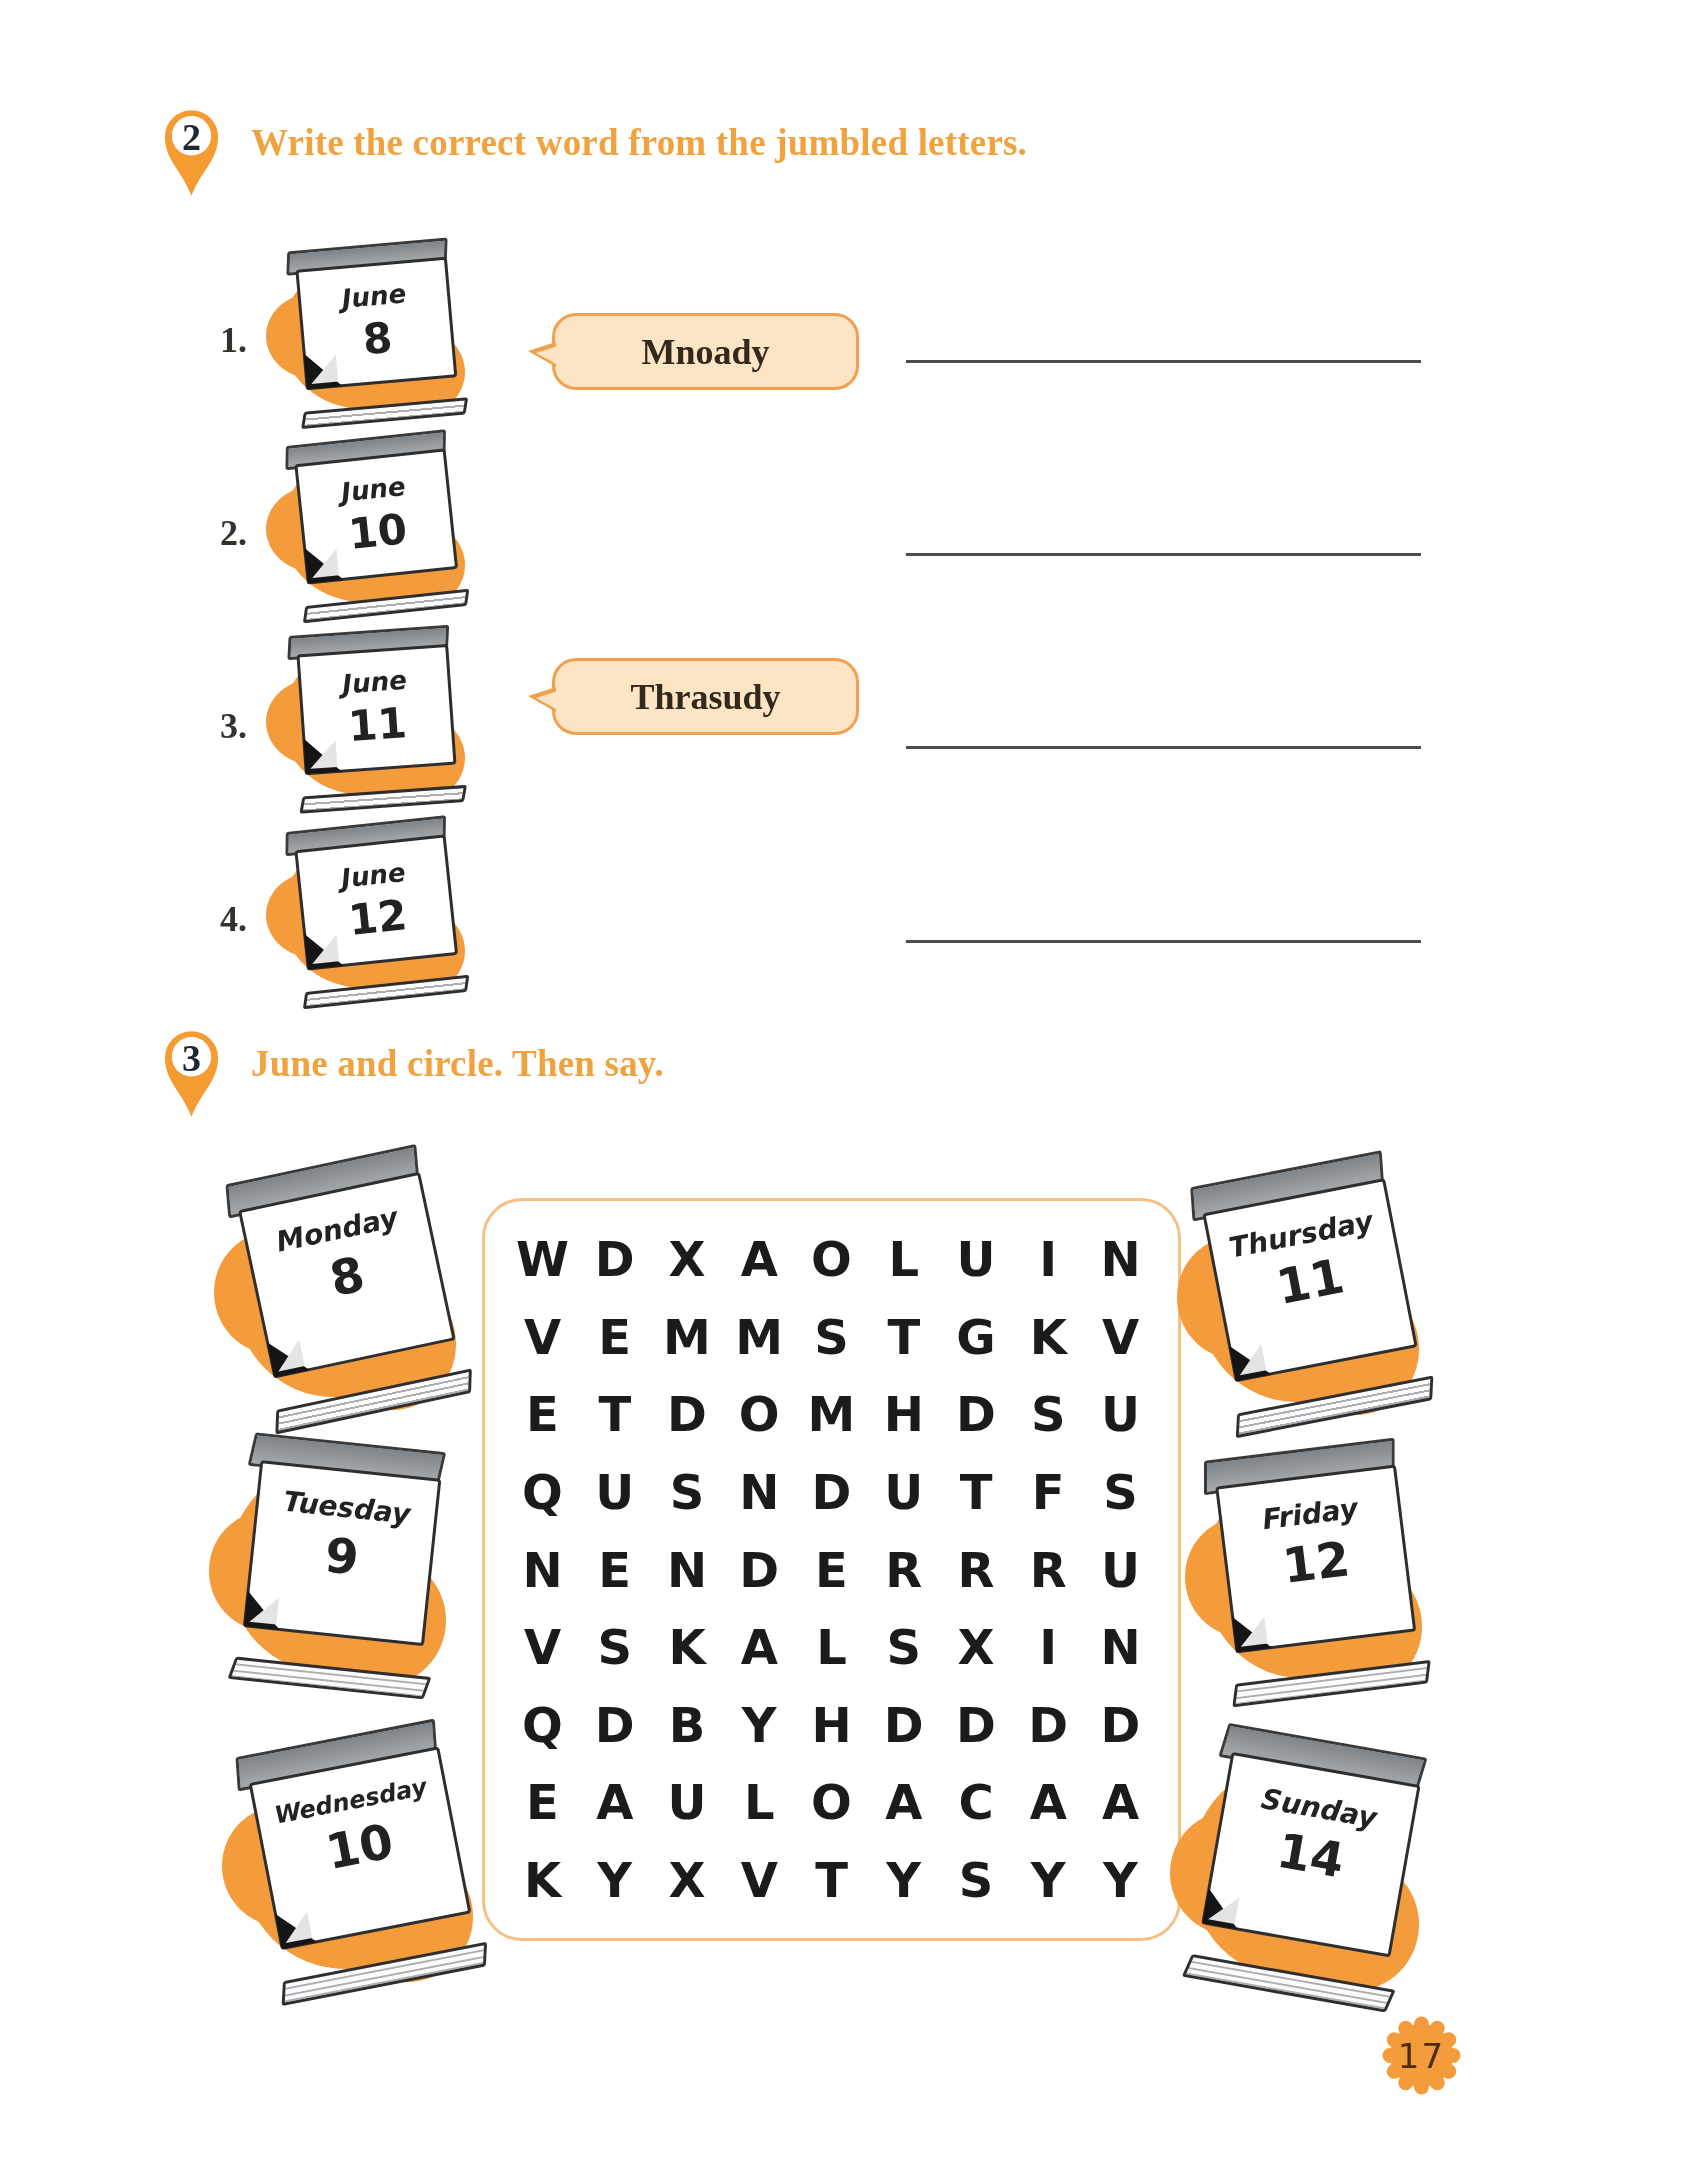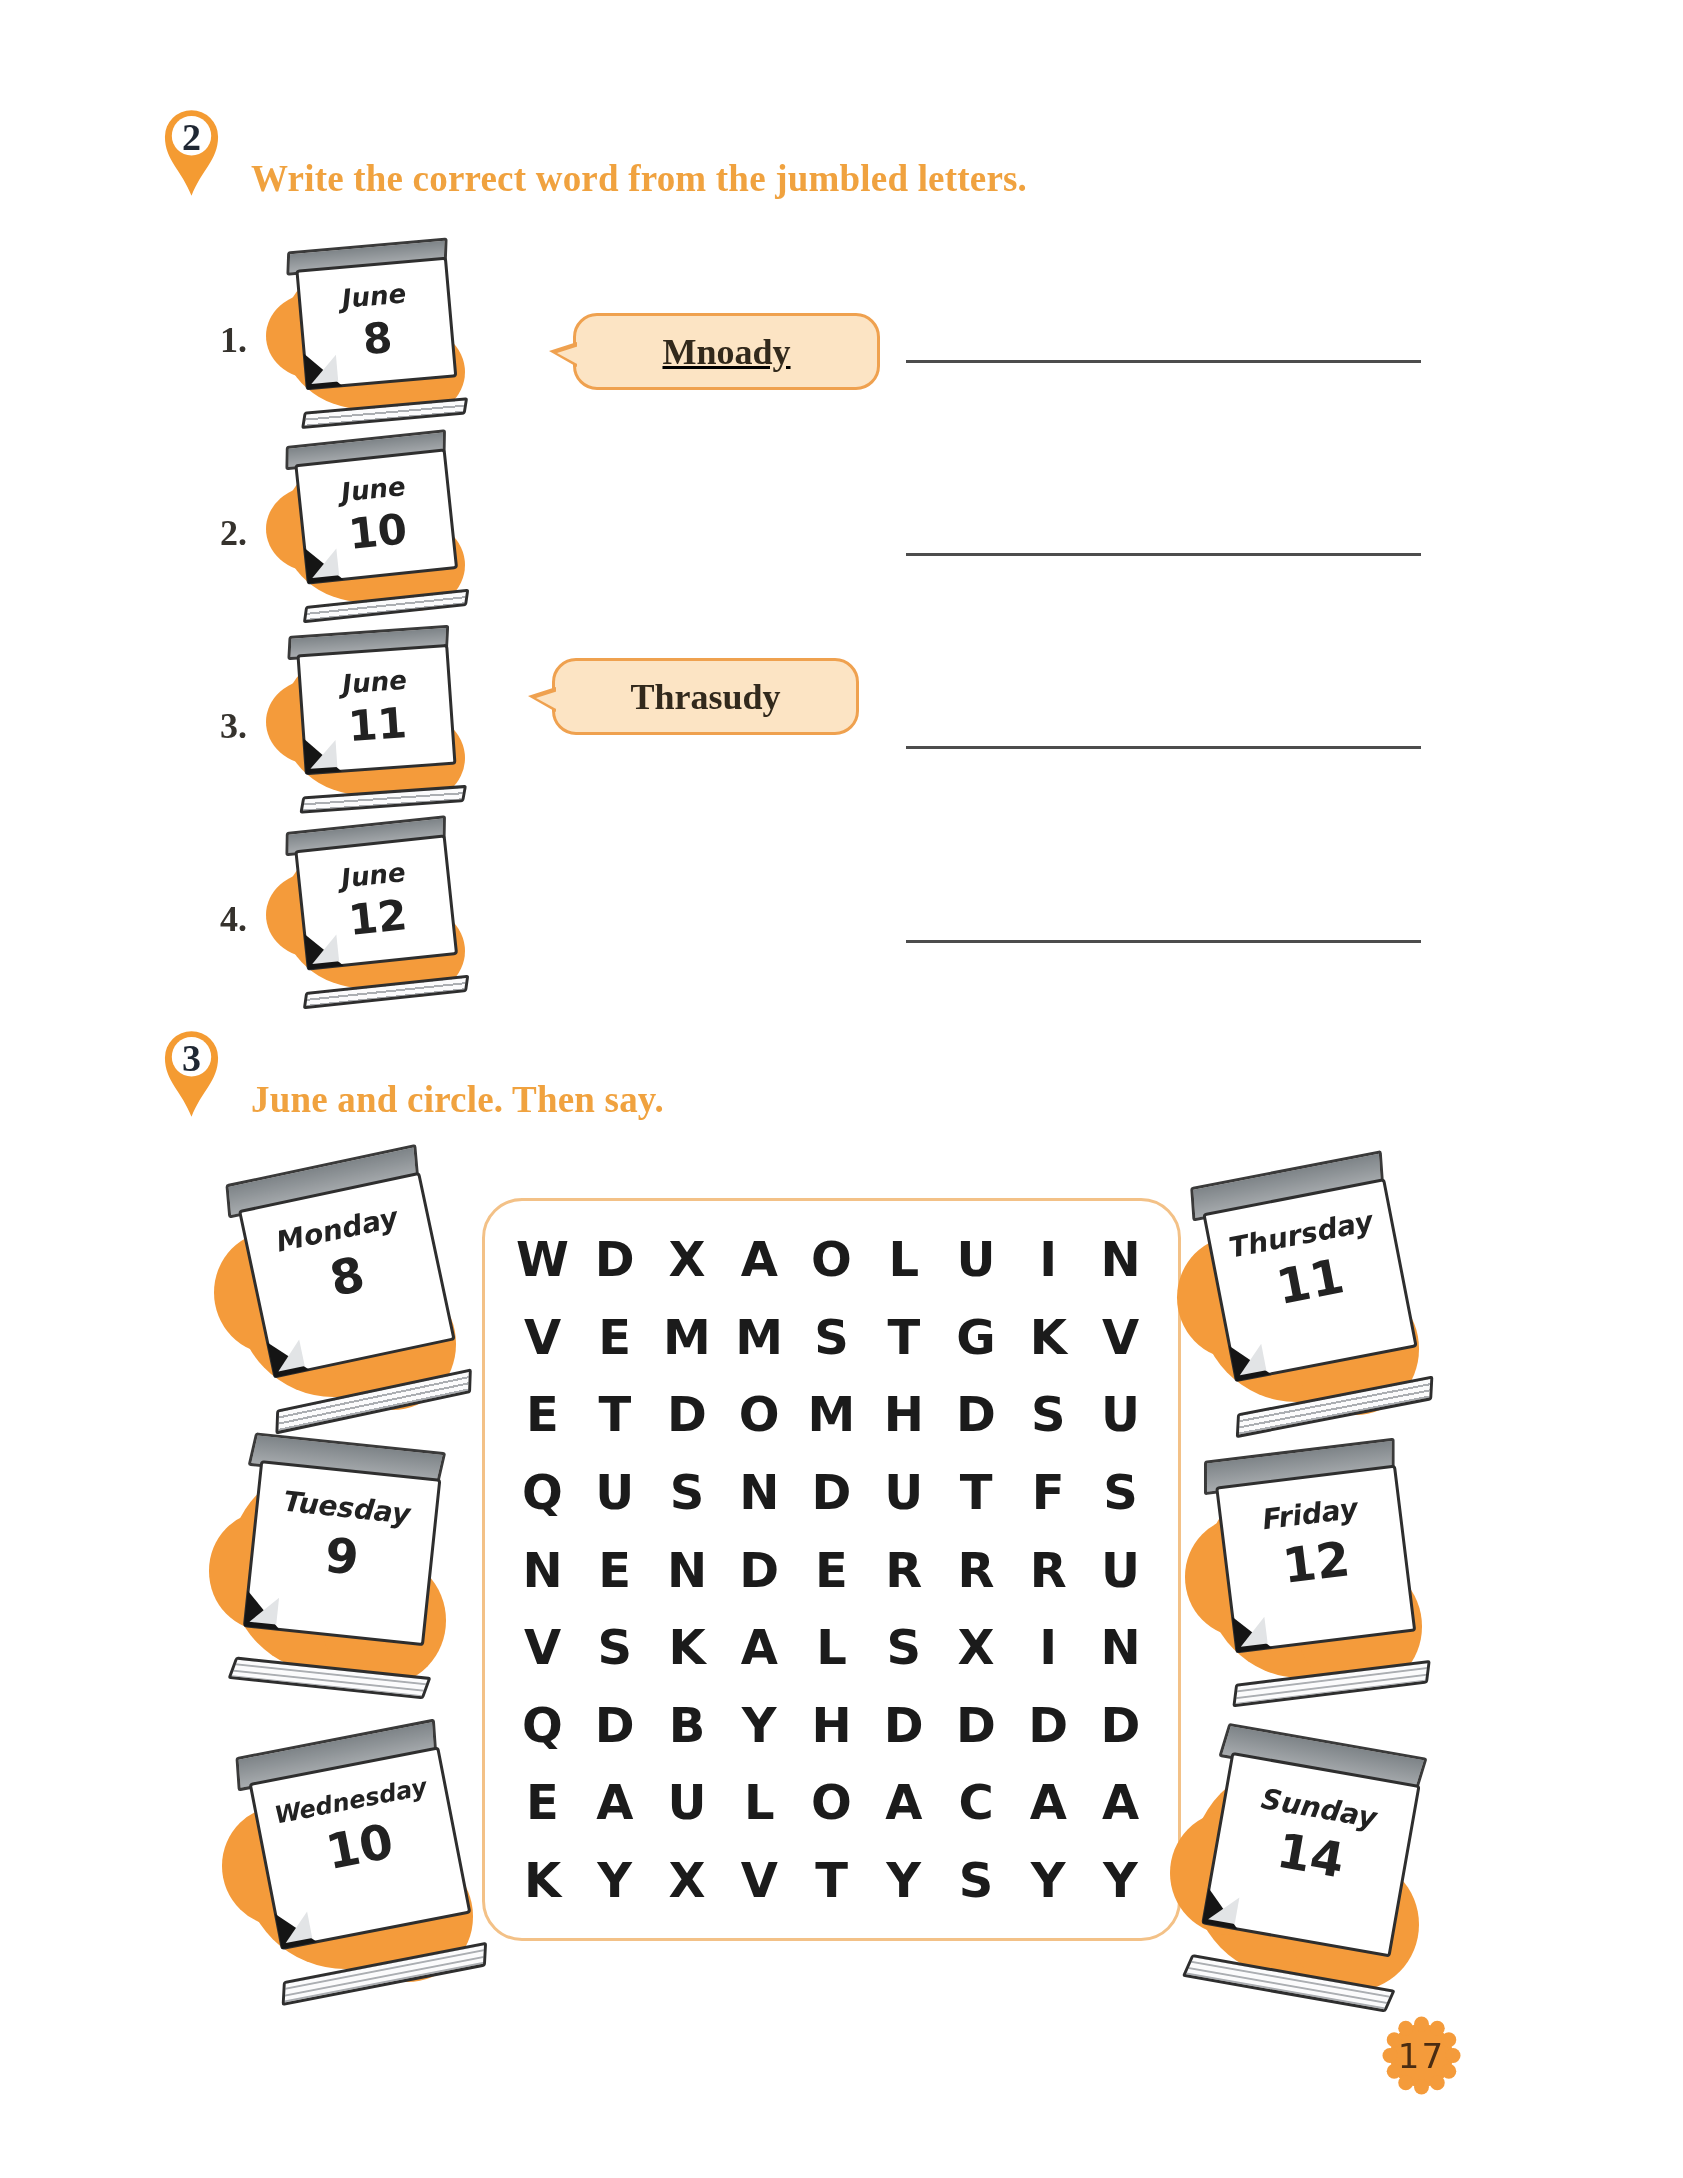--- a/index.html
+++ b/index.html
@@ -15,21 +15,21 @@
   html,body{margin:0;padding:0;background:#ffffff;}
   .page{position:relative;width:1683px;height:2178px;background:#ffffff;overflow:hidden;
         font-family:"Liberation Serif", serif;}
 
   
   .pin{position:absolute;width:63px;height:95px;}
   .pin svg{position:absolute;inset:0;width:100%;height:100%;}
   .pin-num{position:absolute;left:0;top:10px;width:63px;text-align:center;
            font:700 38px "Liberation Serif", serif;color:#1F2733;}
   .sec-title{position:absolute;font:700 37px "Liberation Serif", serif;color:var(--accent);
-             letter-spacing:0.2px;white-space:nowrap;margin-top:36px;}
+             letter-spacing:0.2px;white-space:nowrap;}
 
   
   .ex-num{position:absolute;font:700 36px "Liberation Serif", serif;color:#35322D;}
   .answer-line{position:absolute;width:515px;height:0;border-top:3px solid var(--line);}
 
   .bubble{position:absolute;width:307px;height:77px;background:var(--bubble-fill);
           border:3px solid var(--bubble-border);border-radius:24px;
           display:flex;align-items:center;justify-content:center;box-sizing:border-box;}
   .bubble::before{content:"";position:absolute;left:-27px;top:26px;width:0;height:0;
           border-top:9px solid transparent;border-bottom:16px solid transparent;
@@ -101,21 +101,21 @@
     <div class="cal-inner">
       <div class="cal-top"></div>
       <div class="cal-page">
         <div class="cal-month">June</div>
         <div class="cal-date">8</div>
         <div class="ear"></div>
       </div>
       <div class="cal-stack"></div>
     </div>
   </div>
-  <div class="bubble" style="left:573px;top:313px;text-decoration:underline;">
+  <div class="bubble" style="left:552px;top:313px;">
     <span>Mnoady</span>
   </div>
   <div class="answer-line" style="left:906px;top:360px;"></div>
 
   <span class="ex-num" style="left:220px;top:512px;">2.</span>
   <div class="calendar" style="left:279px;top:431px;width:196px;height:186px;--rot:-6deg;">
     <div class="blob"></div>
     <div class="cal-inner">
       <div class="cal-top"></div>
       <div class="cal-page">

